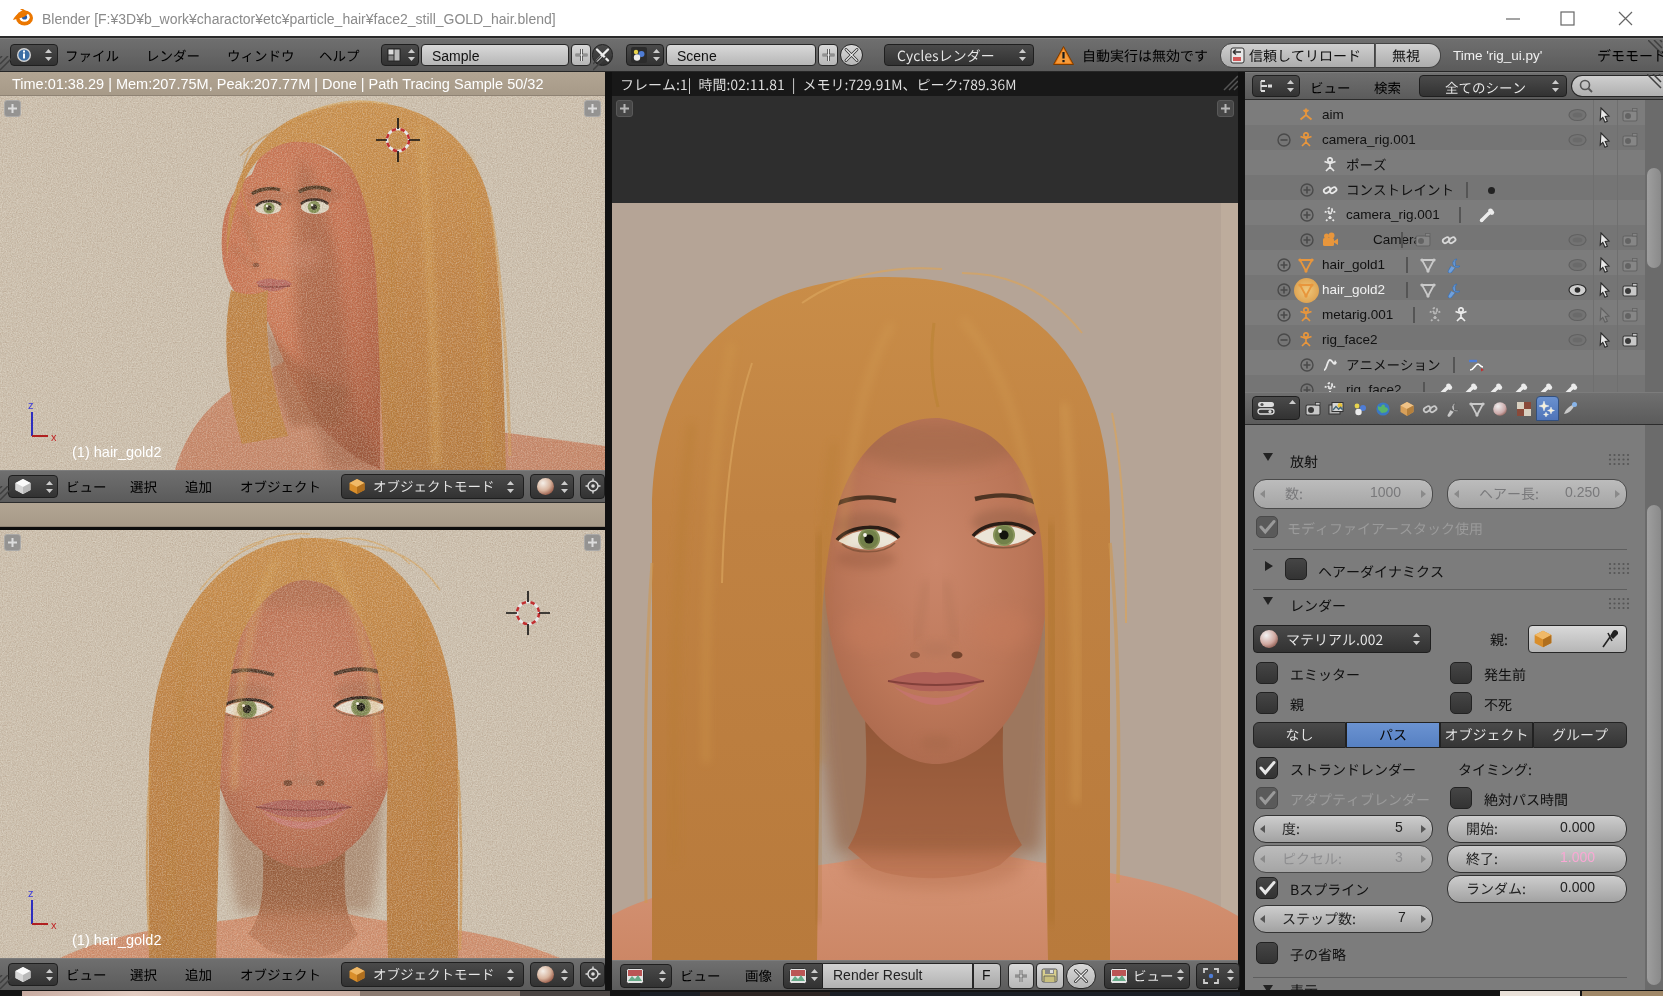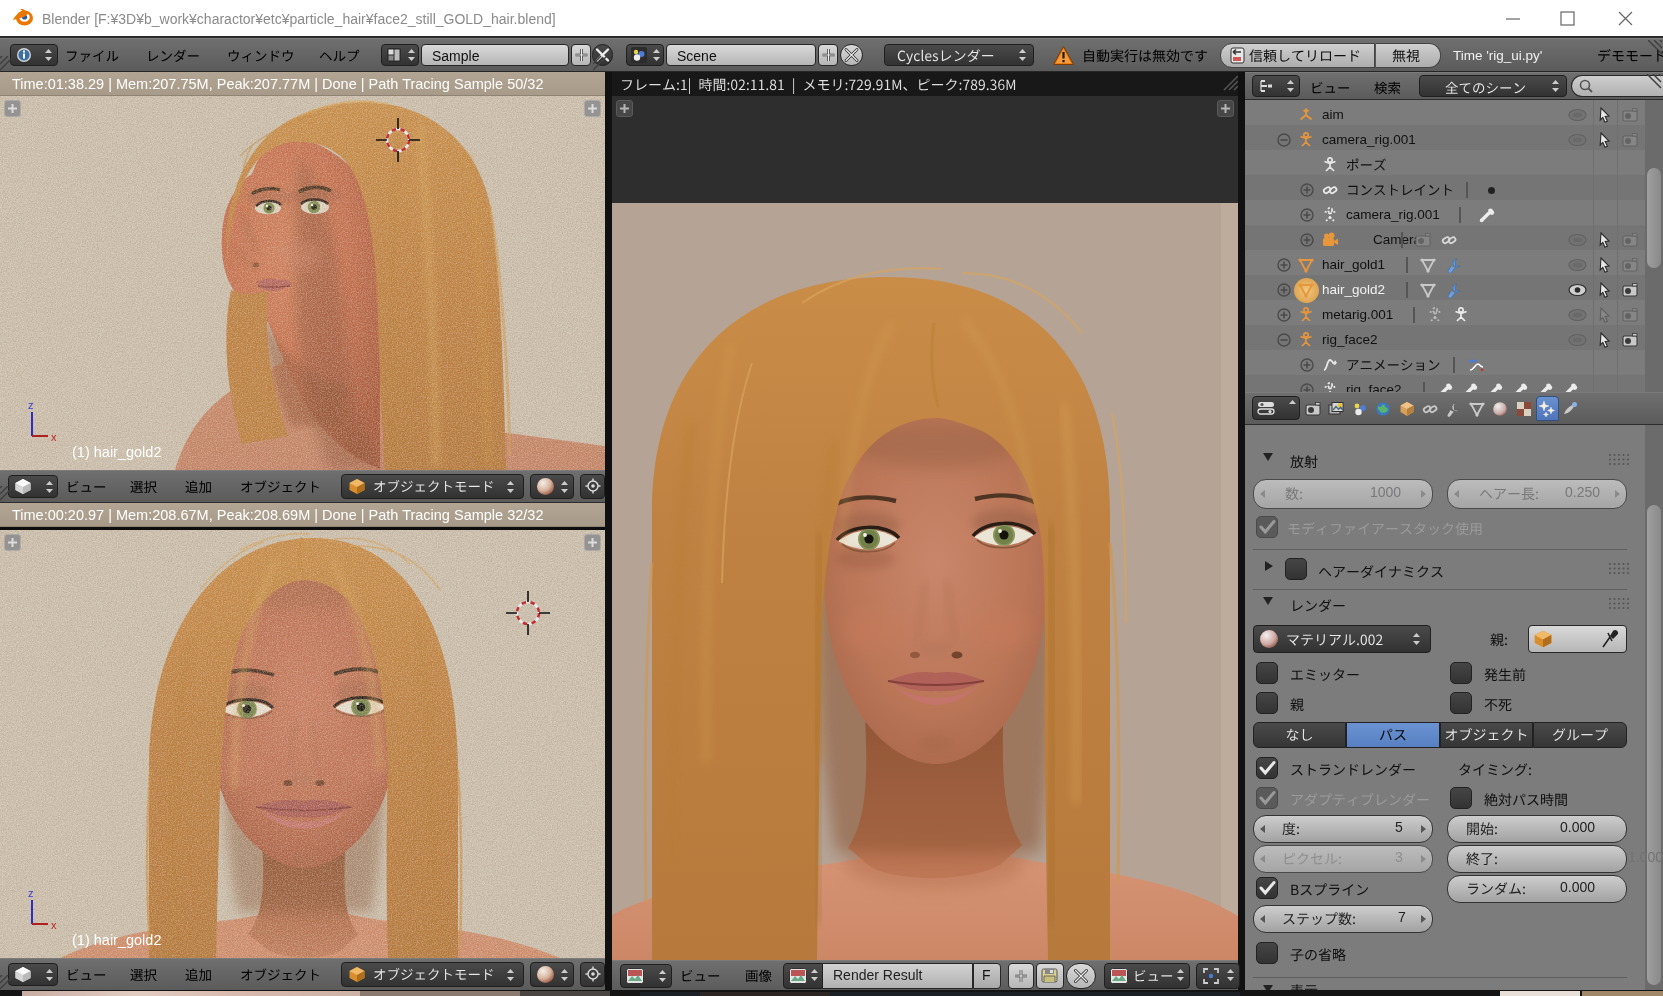--- a/index.html
+++ b/index.html
@@ -213,21 +213,20 @@
     <svg style="position:absolute;left:560px;top:480px" width="9" height="14">
       <path d="M1,5 L4.5,1 L8,5 Z M1,9 L4.5,13 L8,9 Z" fill="#ccc"></path>
     </svg>
     <div style="position:absolute;left:580px;top:474px;width:25px;height:25px;background:linear-gradient(#4a4a4a,#323232);border:1px solid #1f1f1f;border-radius:4px;box-sizing:border-box;"></div>
     <svg style="position:absolute;left:585px;top:478px" width="16" height="16" viewBox="0 0 16 16">
       <circle cx="8" cy="8" r="5" fill="none" stroke="#ddd" stroke-width="1.4"></circle>
       <circle cx="8" cy="8" r="1.8" fill="#ddd"></circle>
       <path d="M8,0.5 V3 M8,13 V15.5 M0.5,8 H3 M13,8 H15.5" stroke="#ddd" stroke-width="1.4"></path>
     </svg>
     <div style="position:absolute;left:0px;top:503px;width:605px;height:24px;background:linear-gradient(#b2a593,#a79a88);border-bottom:1px solid #8f8374;box-sizing:border-box"></div>
-    <div style="position:absolute;left:12px;top:507px;font-size:14.5px;color:#fff;white-space:pre;line-height:1.15;font-weight:400;letter-spacing:0">Time:00:20.97 | Mem:208.67M, Peak:208.69M | Done | Path Tracing Sample 32/32</div>
     <svg width="605" height="428" viewBox="0 0 605 428" style="position:absolute;left:0px;top:530px">
 <defs>
  <linearGradient id="fHair" x1="0" y1="0" x2="0" y2="1">
           <stop offset="0" stop-color="#c88c47"></stop>
           <stop offset="0.45" stop-color="#bd7f40"></stop>
           <stop offset="1" stop-color="#b5783a"></stop>
         </linearGradient>
  <radialGradient id="fFace" cx="0.5" cy="0.42" r="0.72">
           <stop offset="0" stop-color="#c97d60"></stop>
           <stop offset="0.55" stop-color="#bd7052"></stop>
@@ -1058,21 +1057,21 @@
     <div style="position:absolute;left:1560px;top:819px;font-size:14px;color:#222;white-space:pre;line-height:1.15;font-weight:400;letter-spacing:0">0.000</div>
     <div style="position:absolute;left:1253px;top:845px;width:180px;height:28px;background:linear-gradient(#bcbcbc,#a5a5a5);border:1px solid #4a4a4a;border-radius:13px;box-sizing:border-box;"></div>
     <svg style="position:absolute;left:1259px;top:854.0px" width="7" height="10">
       <path d="M6,1 L1,5 L6,9 Z" fill="#8a8a8a"></path>
     </svg>
     <svg style="position:absolute;left:1420px;top:854.0px" width="7" height="10">
       <path d="M1,1 L6,5 L1,9 Z" fill="#8a8a8a"></path>
     </svg>
     <div style="position:absolute;left:1395px;top:849px;font-size:14px;color:#8e8e90;white-space:pre;line-height:1.15;font-weight:400;letter-spacing:0">3</div>
     <div style="position:absolute;left:1447px;top:845px;width:180px;height:28px;background:linear-gradient(#cdcdcd,#a2a2a2);border:1px solid #333;border-radius:13px;box-sizing:border-box;"></div>
-    <div style="position:absolute;left:1628px;top:849px;font-size:14px;color:#737373;white-space:pre;line-height:1.15;font-weight:400;letter-spacing:0">1.000</div>
+    <div style="position:absolute;left:1560px;top:849px;font-size:14px;color:#f9a8d4;white-space:pre;line-height:1.15;font-weight:400;letter-spacing:0">1.000</div>
     <div style="position:absolute;left:1256px;top:877px;width:22px;height:22px;background:linear-gradient(#454545,#333);border:1px solid #222;border-radius:5px;box-sizing:border-box"></div>
     <svg style="position:absolute;left:1256px;top:877px" width="22" height="22">
       <path d="M5,11.0 L9.24,15.84 L18,5.5" stroke="#e8e8e8" stroke-width="3" fill="none" stroke-linecap="round"></path>
     </svg>
     <div style="position:absolute;left:1447px;top:875px;width:180px;height:28px;background:linear-gradient(#cdcdcd,#a2a2a2);border:1px solid #333;border-radius:13px;box-sizing:border-box;"></div>
     <div style="position:absolute;left:1560px;top:879px;font-size:14px;color:#222;white-space:pre;line-height:1.15;font-weight:400;letter-spacing:0">0.000</div>
     <div style="position:absolute;left:1253px;top:905px;width:180px;height:28px;background:linear-gradient(#cdcdcd,#a2a2a2);border:1px solid #333;border-radius:13px;box-sizing:border-box;"></div>
     <svg style="position:absolute;left:1259px;top:914.0px" width="7" height="10">
       <path d="M6,1 L1,5 L6,9 Z" fill="#555"></path>
     </svg>

